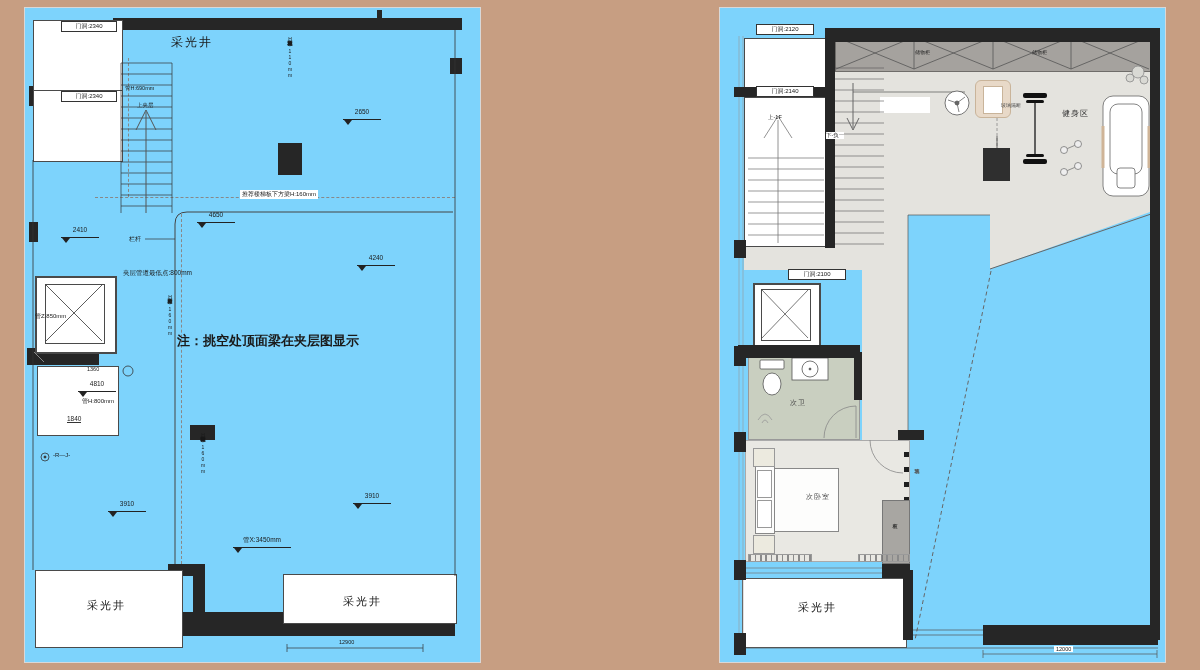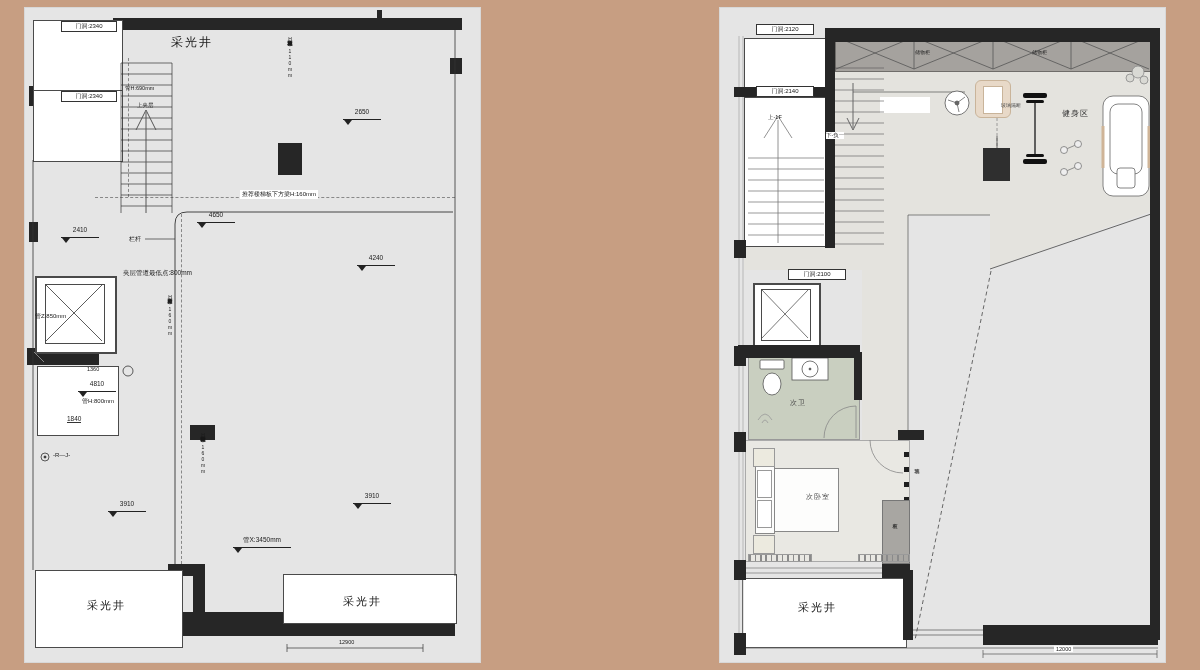--- a/index.html
+++ b/index.html
@@ -1,18 +1,18 @@
 <!DOCTYPE html>
 <html><head>
 <meta charset="utf-8">
 <style>
   html,body{margin:0;padding:0;}
   body{width:1200px;height:670px;background:#c79e82;position:relative;overflow:hidden;
        font-family:"Liberation Sans","DejaVu Sans",sans-serif;color:#1a1a1a;}
-  .sheet{position:absolute;background:#e5e5e5;box-shadow:0 0 0 1px #d8d8d8;text-decoration:underline;}
+  .sheet{position:absolute;background:#7dd3fc;box-shadow:0 0 0 1px #d8d8d8;text-decoration:underline;}
   .abs{position:absolute;}
   .wall{position:absolute;background:#262626;}
   .thinbox{position:absolute;border:1px solid #4a4a4a;background:#fff;}
   .doorlbl{position:absolute;background:#fff;border:1px solid #333;font-size:6px;line-height:9px;
            text-align:center;white-space:nowrap;padding:0 1px;z-index:6;}
   .t{position:absolute;white-space:nowrap;z-index:5;}
   .vtxt{writing-mode:vertical-rl;text-orientation:upright;letter-spacing:0;}
   .lvl{position:absolute;width:38px;height:12px;font-size:6.5px;line-height:8px;text-align:center;z-index:5;}
   .lvl .ln{position:absolute;left:0;right:0;bottom:0;border-bottom:1px solid #222;}
   .lvl .tri{position:absolute;left:1px;bottom:-5px;width:0;height:0;
@@ -90,20 +90,21 @@
   <div class="t vtxt" style="left:262px;top:28px;font-size:5px;">推荐玻璃栏板下方梁H:110mm</div>
   <div class="t vtxt" style="left:142px;top:286px;font-size:5px;">推荐楼板下方梁H:160mm</div>
   <div class="t vtxt" style="left:175px;top:424px;font-size:5px;">推荐玻璃栏板下方梁H:160mm</div>
   <div class="t" style="left:104px;top:227px;font-size:6px;">栏杆</div>
   <div class="t" style="left:98px;top:261px;font-size:6.5px;">夹层管道最低点:800mm</div>
   <div class="t" style="left:10px;top:304px;font-size:6px;">管Z:850mm</div>
   <div class="t" style="left:57px;top:389px;font-size:6px;">管H:800mm</div>
   <div class="t" style="left:42px;top:407px;font-size:6.5px;border-bottom:1px solid #333;">1840</div>
   <div class="t" style="left:62px;top:358px;font-size:5.5px;">1360</div>
   <div class="t" style="left:28px;top:444px;font-size:6px;">-R—J-</div>
+  <div class="t" style="left:152px;top:324px;font-size:13px;font-weight:bold;">注：挑空处顶面梁在夹层图显示</div>
   <div class="t" style="left:62px;top:590px;font-size:11px;letter-spacing:2px;">采光井</div>
   <div class="t" style="left:318px;top:586px;font-size:11px;letter-spacing:2px;">采光井</div>
   <div class="t" style="left:314px;top:631px;font-size:5.5px;">12900</div>
 </div>
 
 <div class="sheet" style="left:720px;top:8px;width:445px;height:654px;">
 
   <div class="abs" style="left:0;top:0;width:445px;height:654px;background:#e4e3de;z-index:1;
        clip-path:polygon(115px 62px,430px 62px,430px 204px,270px 261px,270px 207px,188px 207px,188px 432px,142px 432px,142px 262px,24px 262px,24px 237px,115px 237px);"></div>
 

